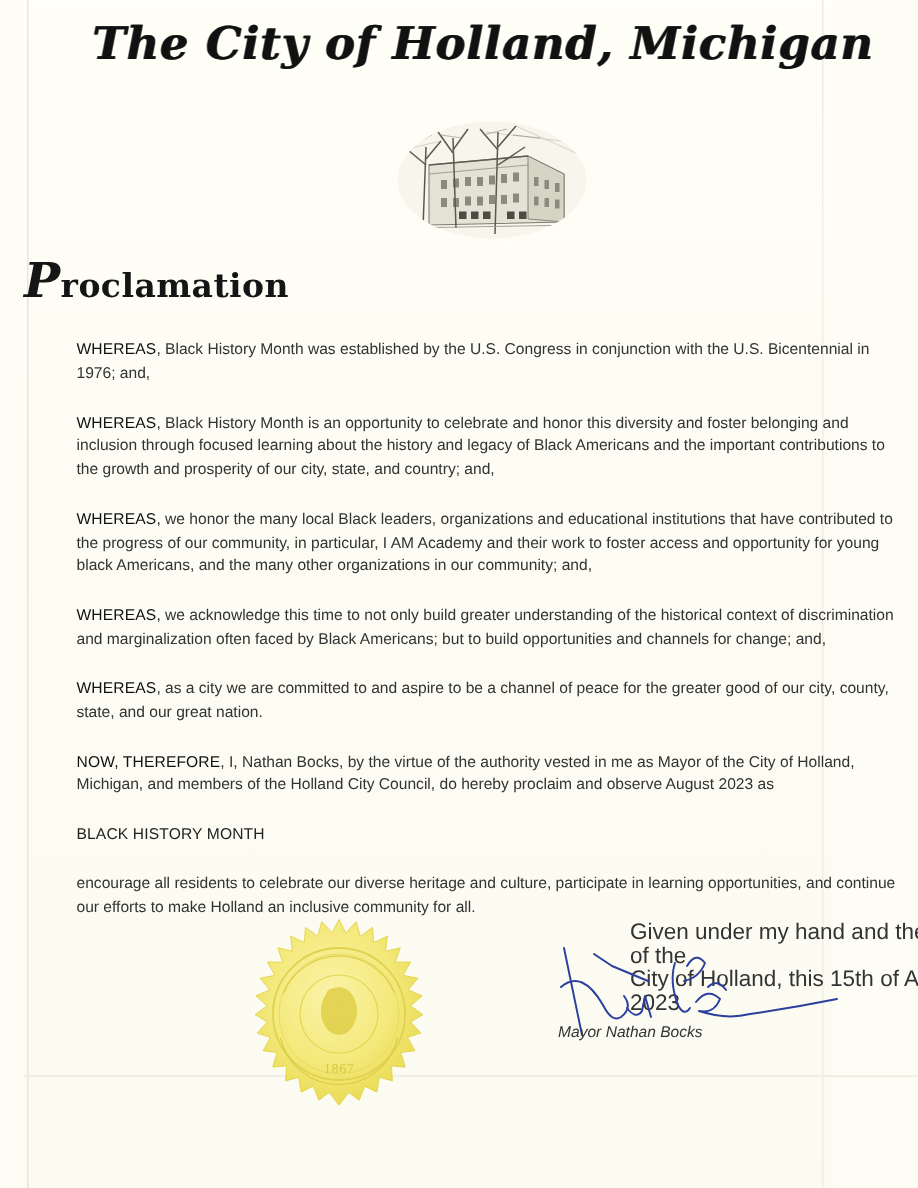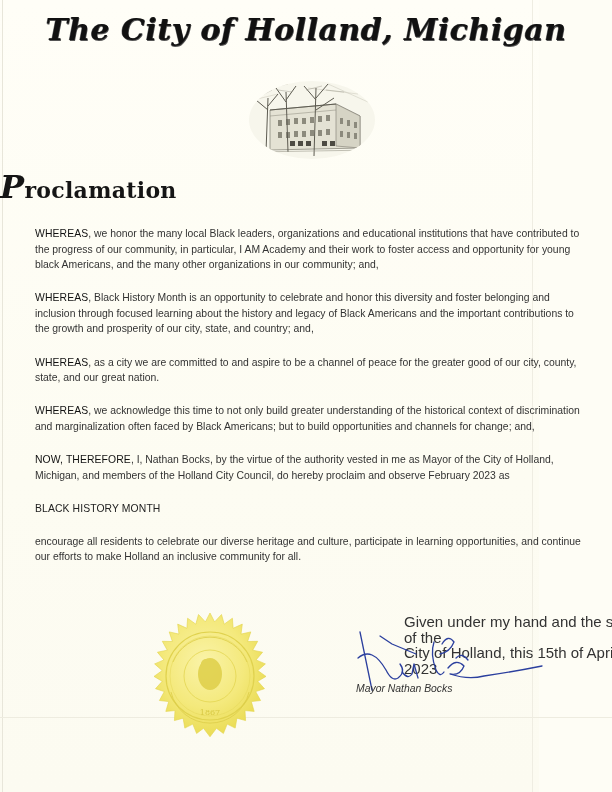--- a/index.html
+++ b/index.html
@@ -10,21 +10,21 @@
       width: 612px;
       height: 792px;
       background: #fefdf5;
       position: relative;
       overflow: hidden;
       font-family: "Liberation Sans", sans-serif;
       color: #2a2a2a;
     }
     .page {
       position: absolute;
-      left: 0; top: 0;
+      left: 16px; top: 0;
       width: 539px; height: 792px;
       background: linear-gradient(180deg, #fffef7 0%, #fdfcf2 60%, #fcfbf1 100%);
     }
     .left-edge {
       position: absolute;
       left: 2px; top: 0;
       width: 1px; height: 792px;
       background: #e8e6da;
     }
     .right-edge {
@@ -214,25 +214,26 @@
 
       <line x1="5" y1="72" x2="123" y2="70" stroke="#9a988c" stroke-width="0.6"></line>
     </g>
   </svg>
 
   <div class="proclamation-title">
     <span class="cap">P</span><span>roclamation</span>
   </div>
 
   <div class="body-text">
+    <p class="para"><span class="lead">WHEREAS</span><span>, Black History Month was established by the U.S. Congress in conjunction with the U.S. Bicentennial in 1976; and,</span></p>
+    <p class="para"><span class="lead">WHEREAS</span><span>, Black History Month is an opportunity to celebrate and honor this diversity and foster belonging and inclusion through focused learning about the history and legacy of Black Americans and the important contributions to the growth and prosperity of our city, state, and country; and,</span></p>
     <p class="para"><span class="lead">WHEREAS</span><span>, we honor the many local Black leaders, organizations and educational institutions that have contributed to the progress of our community, in particular, I AM Academy and their work to foster access and opportunity for young black Americans, and the many other organizations in our community; and,</span></p>
-    <p class="para"><span class="lead">WHEREAS</span><span>, Black History Month is an opportunity to celebrate and honor this diversity and foster belonging and inclusion through focused learning about the history and legacy of Black Americans and the important contributions to the growth and prosperity of our city, state, and country; and,</span></p>
+    <p class="para"><span class="lead">WHEREAS</span><span>, we acknowledge this time to not only build greater understanding of the historical context of discrimination and marginalization often faced by Black Americans; but to build opportunities and channels for change; and,</span></p>
     <p class="para"><span class="lead">WHEREAS</span><span>, as a city we are committed to and aspire to be a channel of peace for the greater good of our city, county, state, and our great nation.</span></p>
-    <p class="para"><span class="lead">WHEREAS</span><span>, we acknowledge this time to not only build greater understanding of the historical context of discrimination and marginalization often faced by Black Americans; but to build opportunities and channels for change; and,</span></p>
-    <p class="para"><span class="lead">NOW, THEREFORE</span><span>, I, Nathan Bocks, by the virtue of the authority vested in me as Mayor of the City of Holland, Michigan, and members of the Holland City Council, do hereby proclaim and observe February 2023 as</span></p>
+    <p class="para"><span class="lead">NOW, THEREFORE</span><span>, I, Nathan Bocks, by the virtue of the authority vested in me as Mayor of the City of Holland, Michigan, and members of the Holland City Council, do hereby proclaim and observe August 2023 as</span></p>
     <p class="center-heading">BLACK HISTORY MONTH</p>
     <p class="para">encourage all residents to celebrate our diverse heritage and culture, participate in learning opportunities, and continue our efforts to make Holland an inclusive community for all.</p>
   </div>
 
   <svg class="seal" viewBox="0 0 134 134">
     <defs>
       <radialGradient id="sealgrad" cx="45%" cy="40%" r="60%">
         <stop offset="0%" stop-color="#faf3a8"></stop>
         <stop offset="60%" stop-color="#f4e97c"></stop>
         <stop offset="100%" stop-color="#eadc55"></stop>

